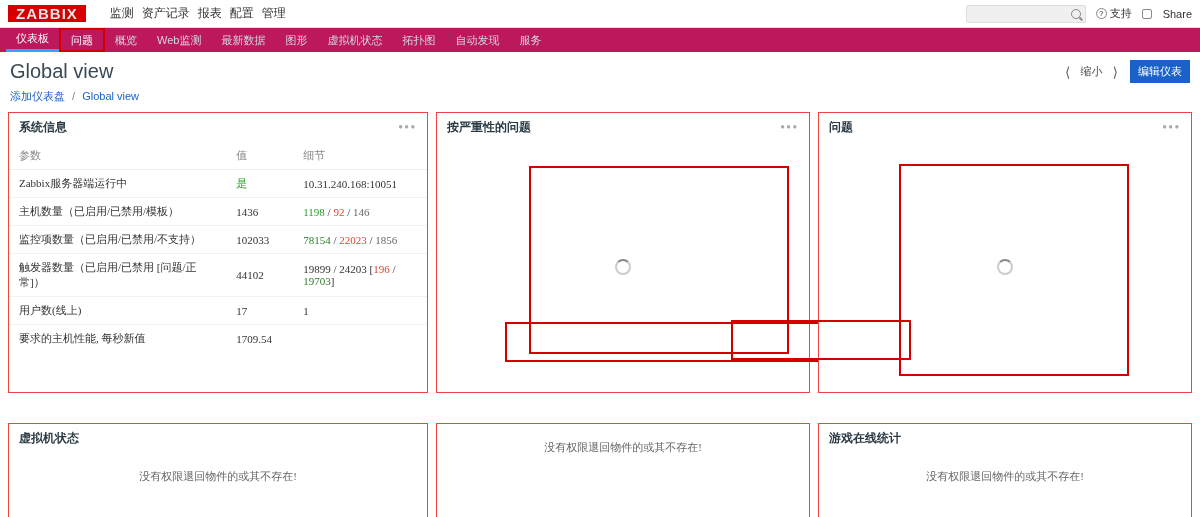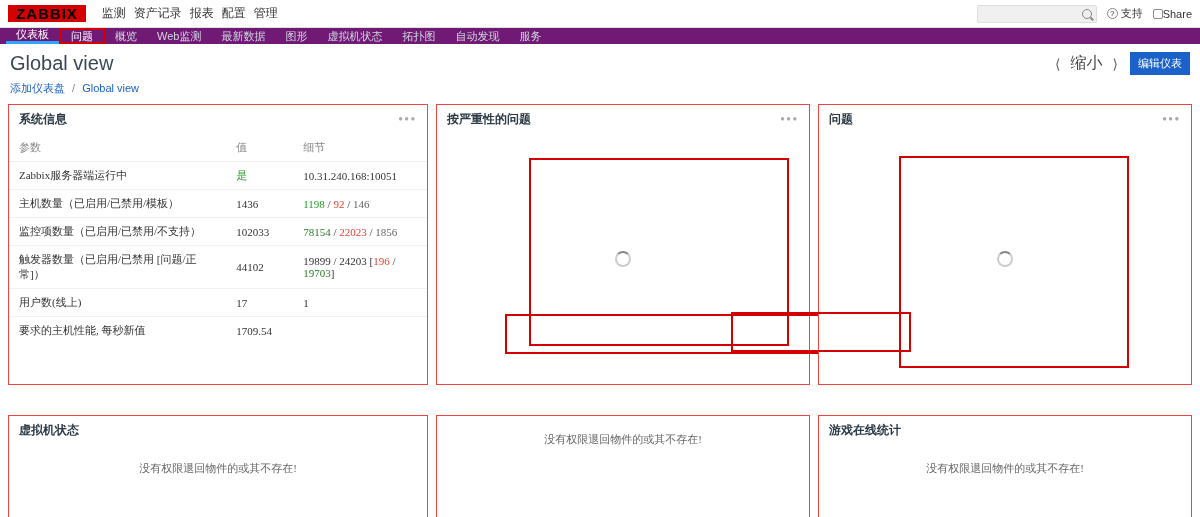--- a/index.html
+++ b/index.html
@@ -1,45 +1,45 @@
 <!DOCTYPE html>
 <html><head>
 <meta charset="utf-8">
 <style>
   * { margin: 0; padding: 0; box-sizing: border-box; }
   body { font-family: Arial, "Microsoft YaHei", sans-serif; font-size: 12px; color: #1f2c33; background: #fff; overflow-x: hidden; }
 
   
   .top-header { display: flex; align-items: center; height: 28px; background: #fff; border-bottom: 1px solid #e0e0e0; padding: 0 8px; }
-  .logo { background: #d40000; color: #000000; font-weight: bold; padding: 0 8px; font-size: 15px; letter-spacing: 1px; margin-right: 16px; }
+  .logo { background: #d40000; color: #e5e5e5; font-weight: bold; padding: 0 8px; font-size: 15px; letter-spacing: 1px; margin-right: 24px; }
   .top-nav { display: flex; gap: 8px; flex: 1; }
   .top-nav-item { color: #333; cursor: pointer; font-size: 12px; }
   .top-right { display: flex; align-items: center; gap: 10px; }
   .search-box { width: 120px; height: 18px; background: #f0f0f0; border: 1px solid #ddd; border-radius: 2px; display: flex; align-items: center; justify-content: flex-end; padding: 0 4px; }
   .search-icon { width: 10px; height: 10px; border: 1.5px solid #888; border-radius: 50%; position: relative; }
   .search-icon::after { content:""; position:absolute; width:4px; height:1.5px; background:#888; transform: rotate(45deg); bottom:-2px; right:-3px; }
   .help-link { display: flex; align-items: center; gap: 3px; color: #333; font-size: 11px; }
   .help-icon { width: 11px; height: 11px; border: 1px solid #888; border-radius: 50%; display: inline-flex; align-items: center; justify-content: center; font-size: 8px; }
-  .share-link { display: flex; align-items: center; gap: 0; color: #333; font-size: 11px; }
+  .share-link { display: flex; align-items: center; gap: 11px; color: #333; font-size: 11px; }
   .share-icon { width: 10px; height: 10px; border: 1px solid #888; border-radius: 2px; display:inline-block; }
 
   
-  .sub-nav { display: flex; align-items: flex-start; height: 16px; background: #701a75; padding: 0 6px; gap: 0; }
+  .sub-nav { display: flex; align-items: flex-start; height: 24px; background: #be185d; padding: 0 6px; gap: 0; }
   .sub-nav-item { color: #d0d8e0; padding: 0 10px; font-size: 11px; height: 100%; display: flex; align-items: center; cursor: pointer; }
   .sub-nav-item.active { border-bottom: 3px solid #2ea6ff; color: #fff; }
   .sub-nav-item.highlighted { border: 2px solid #d40000; color: #fff; }
 
   
   .title-row { display: flex; align-items: center; justify-content: space-between; padding: 8px 10px 4px; }
   .page-title { font-size: 20px; color: #3a4a55; font-weight: normal; }
   .title-right { display: flex; align-items: center; gap: 8px; }
   .edit-btn { background: #1a62c9; color: #fff; border: none; padding: 4px 8px; font-size: 11px; cursor: pointer; border-radius: 0; }
   .nav-arrows { display: flex; align-items: center; gap: 6px; color: #666; font-size: 14px; }
   .nav-arrow { cursor: pointer; padding: 0 4px; }
-  .zoom-label { font-size: 16px; color: #444; text-align: center; }
+  .zoom-label { font-size: 11px; color: #444; text-align: center; }
 
   
   .breadcrumb-row { padding: 2px 10px 8px; font-size: 11px; }
   .bc-link { color: #1a62c9; cursor: pointer; }
   .bc-sep { color: #888; margin: 0 4px; }
   .bc-current { color: #1a62c9; }
 
   
   .widgets { display: grid; grid-template-columns: 420px 1fr 1fr; grid-auto-rows: minmax(100px, auto); gap: 8px; padding: 0 8px 8px; }
   .widget { border: 1px solid #ef4444; background: #fff; position: relative; font-family: Liberation Serif, serif; }

